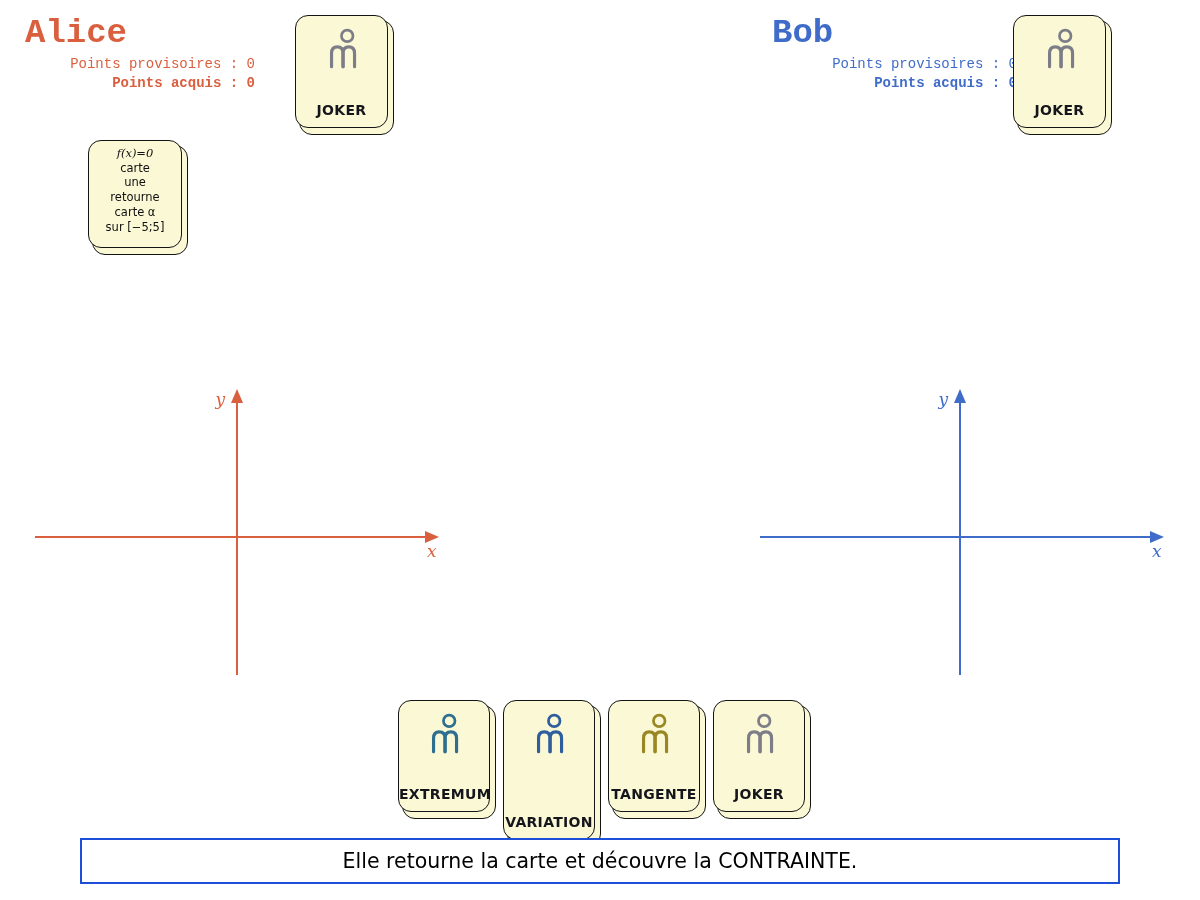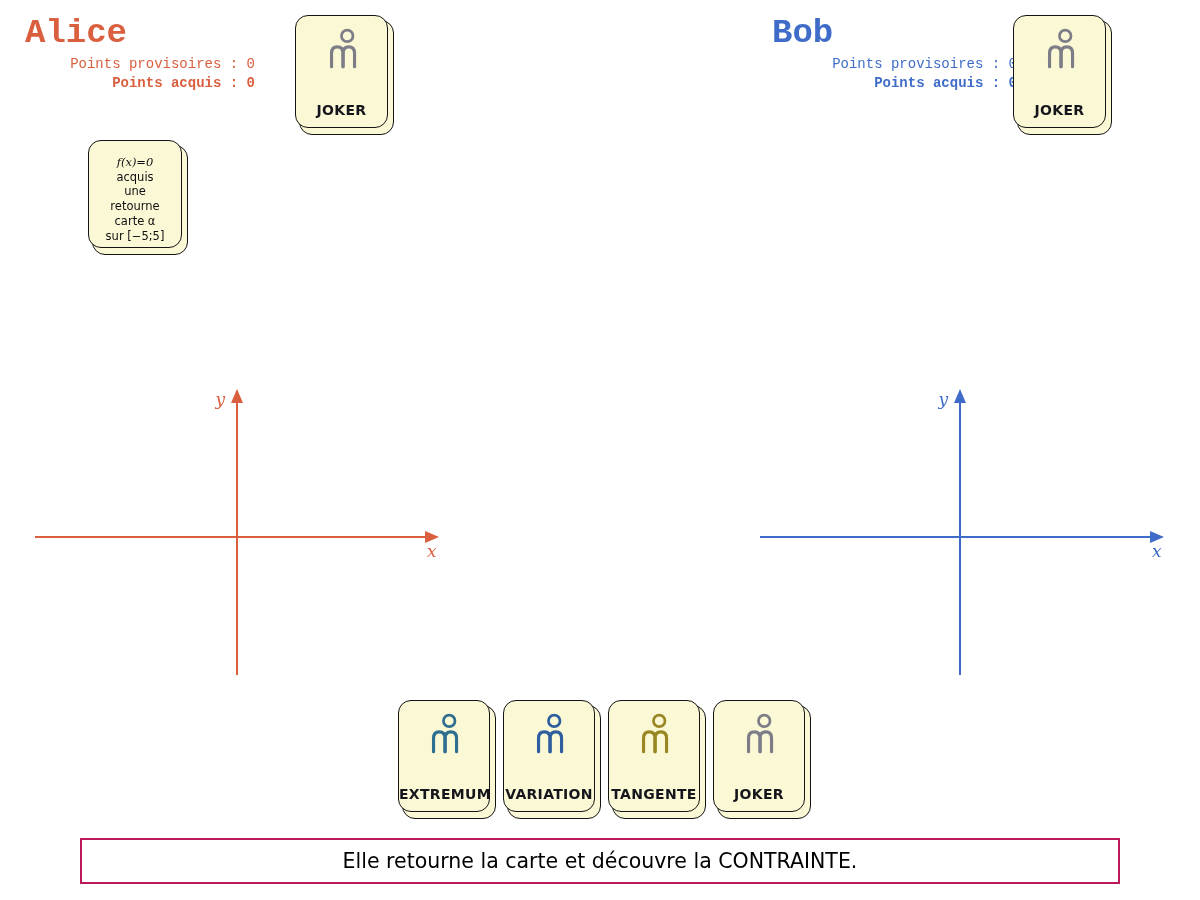--- a/index.html
+++ b/index.html
@@ -34,45 +34,45 @@
   }
   .card-logo { width: 46px; height: 46px; margin-top: 11px; }
   .card-label {
     position: absolute; bottom: 9px; left: 0; right: 0;
     text-align: center; font-size: 14px; font-weight: bold;
     color: #15151c; letter-spacing: 0.3px;
   }
   .joker-alice { left: 295px;  top: 15px; width: 93px; height: 113px; }
   .joker-bob   { left: 1013px; top: 15px; width: 93px; height: 113px; }
   .deck-0 { left: 398px; top: 700px; width: 92px; height: 112px; }
-  .deck-1 { left: 503px; top: 700px; width: 92px; height: 112px; }
+  .deck-1 { left: 503px; top: 700px; width: 92px; height: 140px; }
   .deck-2 { left: 608px; top: 700px; width: 92px; height: 112px; padding-left: 16px; }
   .deck-3 { left: 713px; top: 700px; width: 92px; height: 112px; }
 
   
   .constraint-card { left: 88px; top: 140px; width: 94px; height: 108px; }
-  .constraint-face { padding-top: 14px; }
+  .constraint-face { padding-top: 5px; }
   .constraint-line {
     width: 100%; text-align: center; font-size: 11.5px;
     line-height: 1.28; color: #101010;
   }
   .math-line { font-family: "DejaVu Serif", serif; font-style: italic; }
 
   
   .axes { position: absolute; width: 430px; height: 300px; }
   .axes-alice { left: 25px;  top: 385px; }
   .axes-bob   { left: 750px; top: 385px; }
   .axes text {
     font-family: "DejaVu Serif", serif; font-style: italic; font-size: 17px;
   }
 
   
   .message-box {
     position: absolute; left: 80px; top: 838px; width: 1040px; height: 46px;
-    border: 2px solid #be185d; background: #ffffff;
+    border: 2px solid #1d4ed8; background: #ffffff;
     display: flex; align-items: center; justify-content: center;
     font-size: 20.5px; color: #000000;
   }
 </style>
 </head>
 <body>
 
 <div class="screen">
 
   <div class="player-panel alice-panel alice-text">
@@ -94,21 +94,21 @@
         <path d="M12 38 V25 q0-6 5.5-6 q5.5 0 5.5 6 V38" fill="none" stroke="currentColor" stroke-width="3" stroke-linecap="round"></path>
         <path d="M23 38 V25 q0-6 5.5-6 q5.5 0 5.5 6 V38" fill="none" stroke="currentColor" stroke-width="3" stroke-linecap="round"></path>
       </svg>
       <div class="card-label">JOKER</div>
     </div>
   </div>
 
   <div class="card constraint-card">
     <div class="card-face constraint-face">
       <div class="constraint-line math-line">f(x)=0</div>
-      <div class="constraint-line">acquis</div>
+      <div class="constraint-line">carte</div>
       <div class="constraint-line">une</div>
       <div class="constraint-line">retourne</div>
       <div class="constraint-line">carte α</div>
       <div class="constraint-line">sur [−5;5]</div>
     </div>
   </div>
 
   <div class="player-panel bob-panel bob-text">
     <div class="player-name">Bob</div>
     <div class="score-line">

